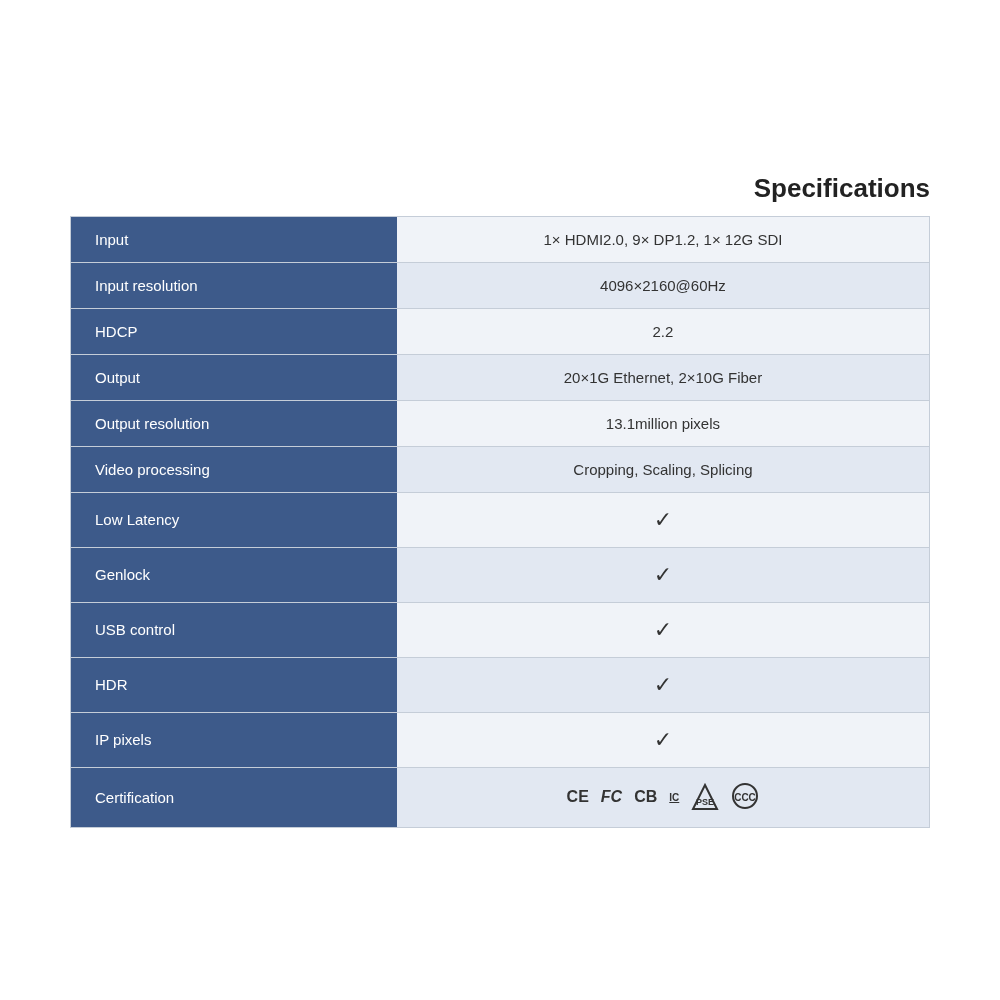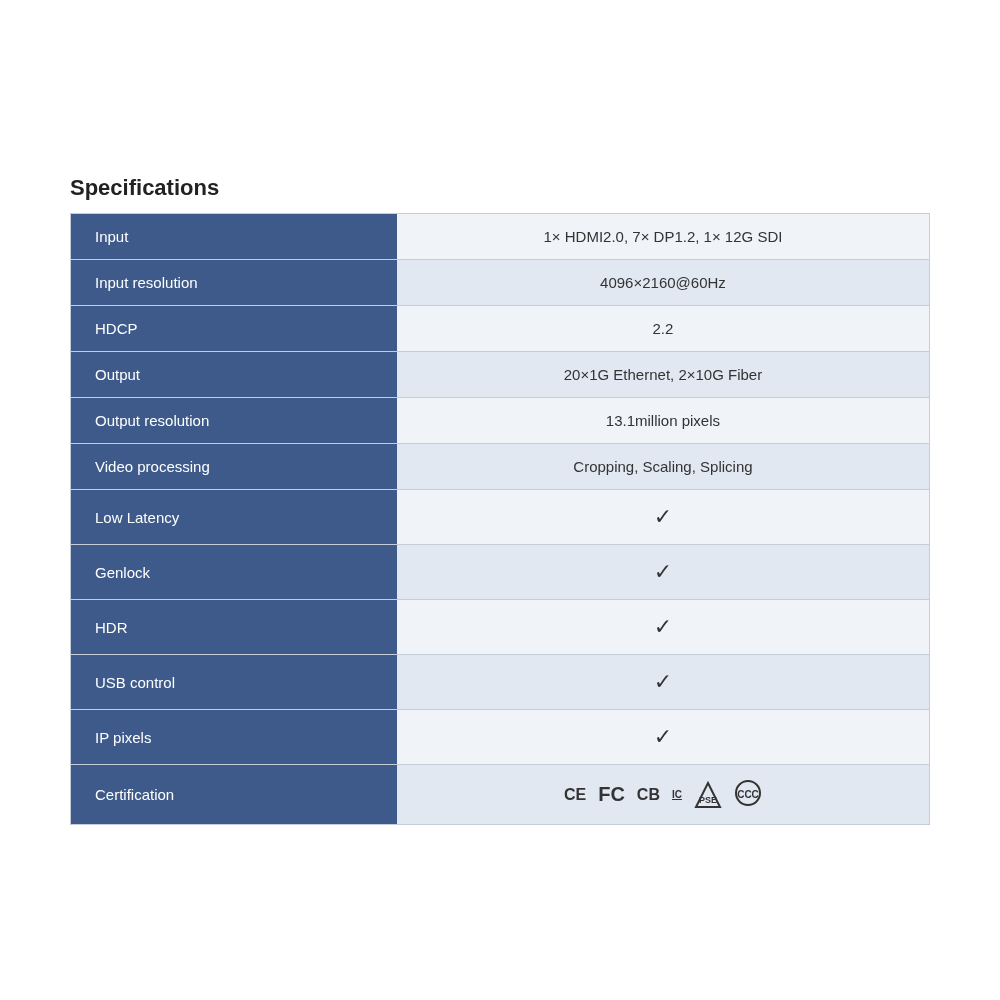--- a/index.html
+++ b/index.html
@@ -17,22 +17,22 @@
       flex-direction: column;
       align-items: center;
       justify-content: center;
     }
 
     .container {
       width: 860px;
     }
 
     .title {
-      text-align: left;
-      font-size: 22px;
+      text-align: right;
+      font-size: 26px;
       font-weight: bold;
       color: #222;
       margin-bottom: 12px;
     }
 
     .spec-table {
       width: 100%;
       border-collapse: collapse;
       border: 1px solid #c5cdd8;
       padding-left: 20px;
@@ -95,21 +95,21 @@
 </head>
 <body>
 
 <div class="container">
   <h1 class="title">Specifications</h1>
 
   <table class="spec-table">
     <tbody id="table-body">
     <tr>
           <td class="label">Input</td>
-          <td class="value">1× HDMI2.0, 7× DP1.2, 1× 12G SDI</td>
+          <td class="value">1× HDMI2.0, 9× DP1.2, 1× 12G SDI</td>
         </tr>
         <tr>
           <td class="label">Input resolution</td>
           <td class="value">4096×2160@60Hz</td>
         </tr>
         <tr>
           <td class="label">HDCP</td>
           <td class="value">2.2</td>
         </tr>
         <tr>
@@ -126,37 +126,37 @@
         </tr>
         <tr>
           <td class="label">Low Latency</td>
           <td class="value"><span class="checkmark">✓</span></td>
         </tr>
         <tr>
           <td class="label">Genlock</td>
           <td class="value"><span class="checkmark">✓</span></td>
         </tr>
         <tr>
-          <td class="label">HDR</td>
+          <td class="label">USB control</td>
           <td class="value"><span class="checkmark">✓</span></td>
         </tr>
         <tr>
-          <td class="label">USB control</td>
+          <td class="label">HDR</td>
           <td class="value"><span class="checkmark">✓</span></td>
         </tr>
         <tr>
           <td class="label">IP pixels</td>
           <td class="value"><span class="checkmark">✓</span></td>
         </tr>
         <tr>
           <td class="label">Certification</td>
           <td class="value">
         <div class="cert-icons">
           <span class="cert-text" style="font-size:16px;">CE</span>
-          <span class="cert-text" style="font-size:20px; font-weight:bold;">FC</span>
+          <span class="cert-text" style="font-size:16px; font-weight:bold;font-style:italic;">FC</span>
           <span class="cert-text" style="font-size:16px; font-weight:bold;">CB</span>
           <span class="cert-text" style="font-size:10px; font-weight:bold;text-decoration:underline;">IC</span>
           <span style="display:inline-block; width:28px; height:28px; position:relative;">
             <svg width="28" height="28" viewBox="0 0 28 28">
               <polygon points="14,2 26,26 2,26" fill="none" stroke="#333" stroke-width="2"></polygon>
               <text x="14" y="22" text-anchor="middle" font-size="9" font-weight="bold" fill="#333">PSE</text>
             </svg>
           </span>
           <span style="display:inline-block;">
             <svg width="28" height="28" viewBox="0 0 28 28">

